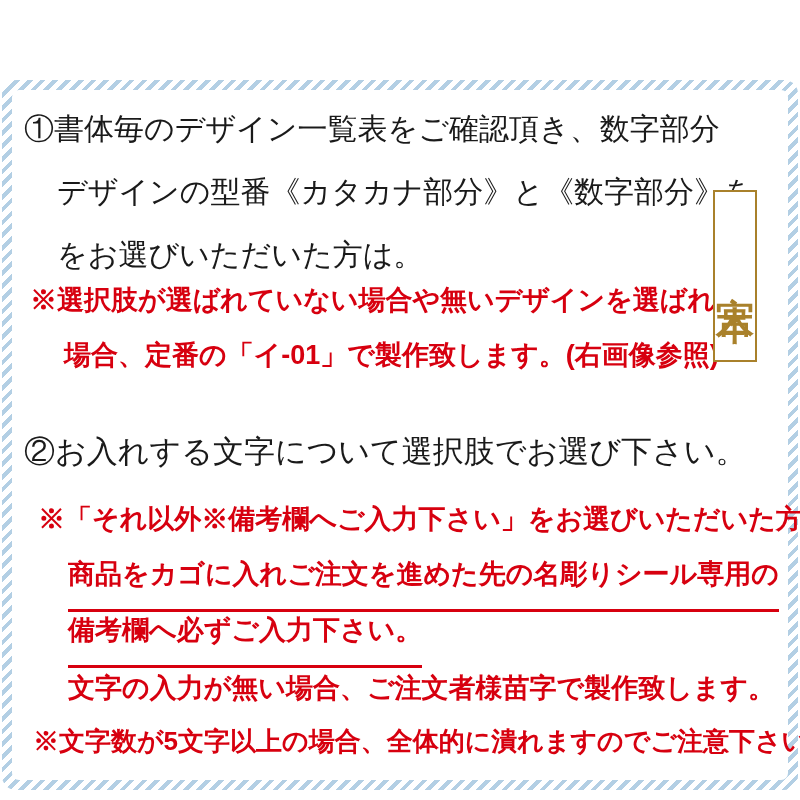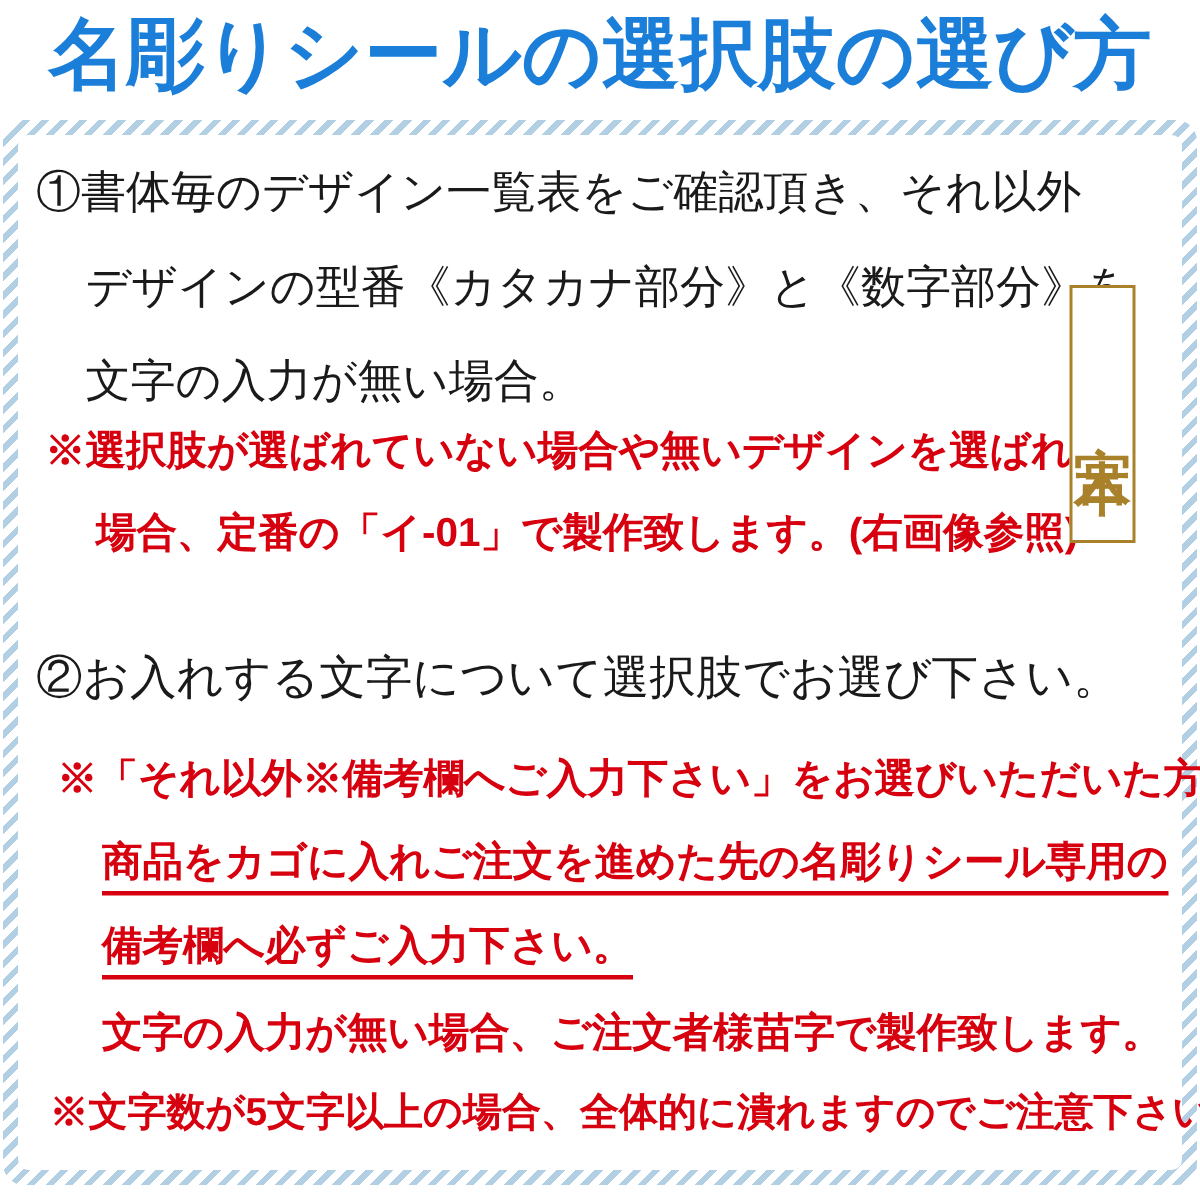--- a/index.html
+++ b/index.html
@@ -60,21 +60,21 @@
     font-size: 30px;
     line-height: 1.25;
   }
   .red {
     color: var(--warning-red, #d7000f);
     font-weight: bold;
   }
   .underlined {
     display: inline-block;
     border-bottom: 3px solid var(--warning-red, #d7000f);
-    padding-bottom: 2px;
+    padding-bottom: 17px;
   }
   .name-plate {
     position: absolute;
     top: 190px;
     left: 713px;
     width: 44px;
     height: 172px;
     box-sizing: border-box;
     border: 2px solid var(--gold, #b2892b);
     background: #ffffff;
@@ -91,29 +91,28 @@
     color: var(--gold, #a9812b);
     font-weight: bold;
     line-height: 1;
   }
 </style>
 </head>
 <body>
 
 <div class="page">
 
-  <div class="main-title">名彫りシールの選択肢の選び方</div>
 
   <div class="stripe-frame">
     <div class="stripe-frame-inner"></div>
   </div>
 
-  <div class="txt" style="top:110px; left:24px;">①書体毎のデザイン一覧表をご確認頂き、それ以外</div>
+  <div class="txt" style="top:110px; left:24px;">①書体毎のデザイン一覧表をご確認頂き、数字部分</div>
   <div class="txt" style="top:173px; left:57px;">デザインの型番《カタカナ部分》と《数字部分》を</div>
-  <div class="txt" style="top:236px; left:57px;">文字の入力が無い場合。</div>
+  <div class="txt" style="top:236px; left:57px;">をお選びいただいた方は。</div>
 
   <div class="txt red" style="top:284px; left:30px; font-size:27px;">※選択肢が選ばれていない場合や無いデザインを選ばれた</div>
   <div class="txt red" style="top:339px; left:64px; font-size:27px;">場合、定番の「イ-01」で製作致します。(右画像参照)</div>
 
   <div class="name-plate">
     <div class="vert-text">宮本</div>
   </div>
 
   <div class="txt" style="top:433px; left:24px; font-size:31px;">②お入れする文字について選択肢でお選び下さい。</div>
 

